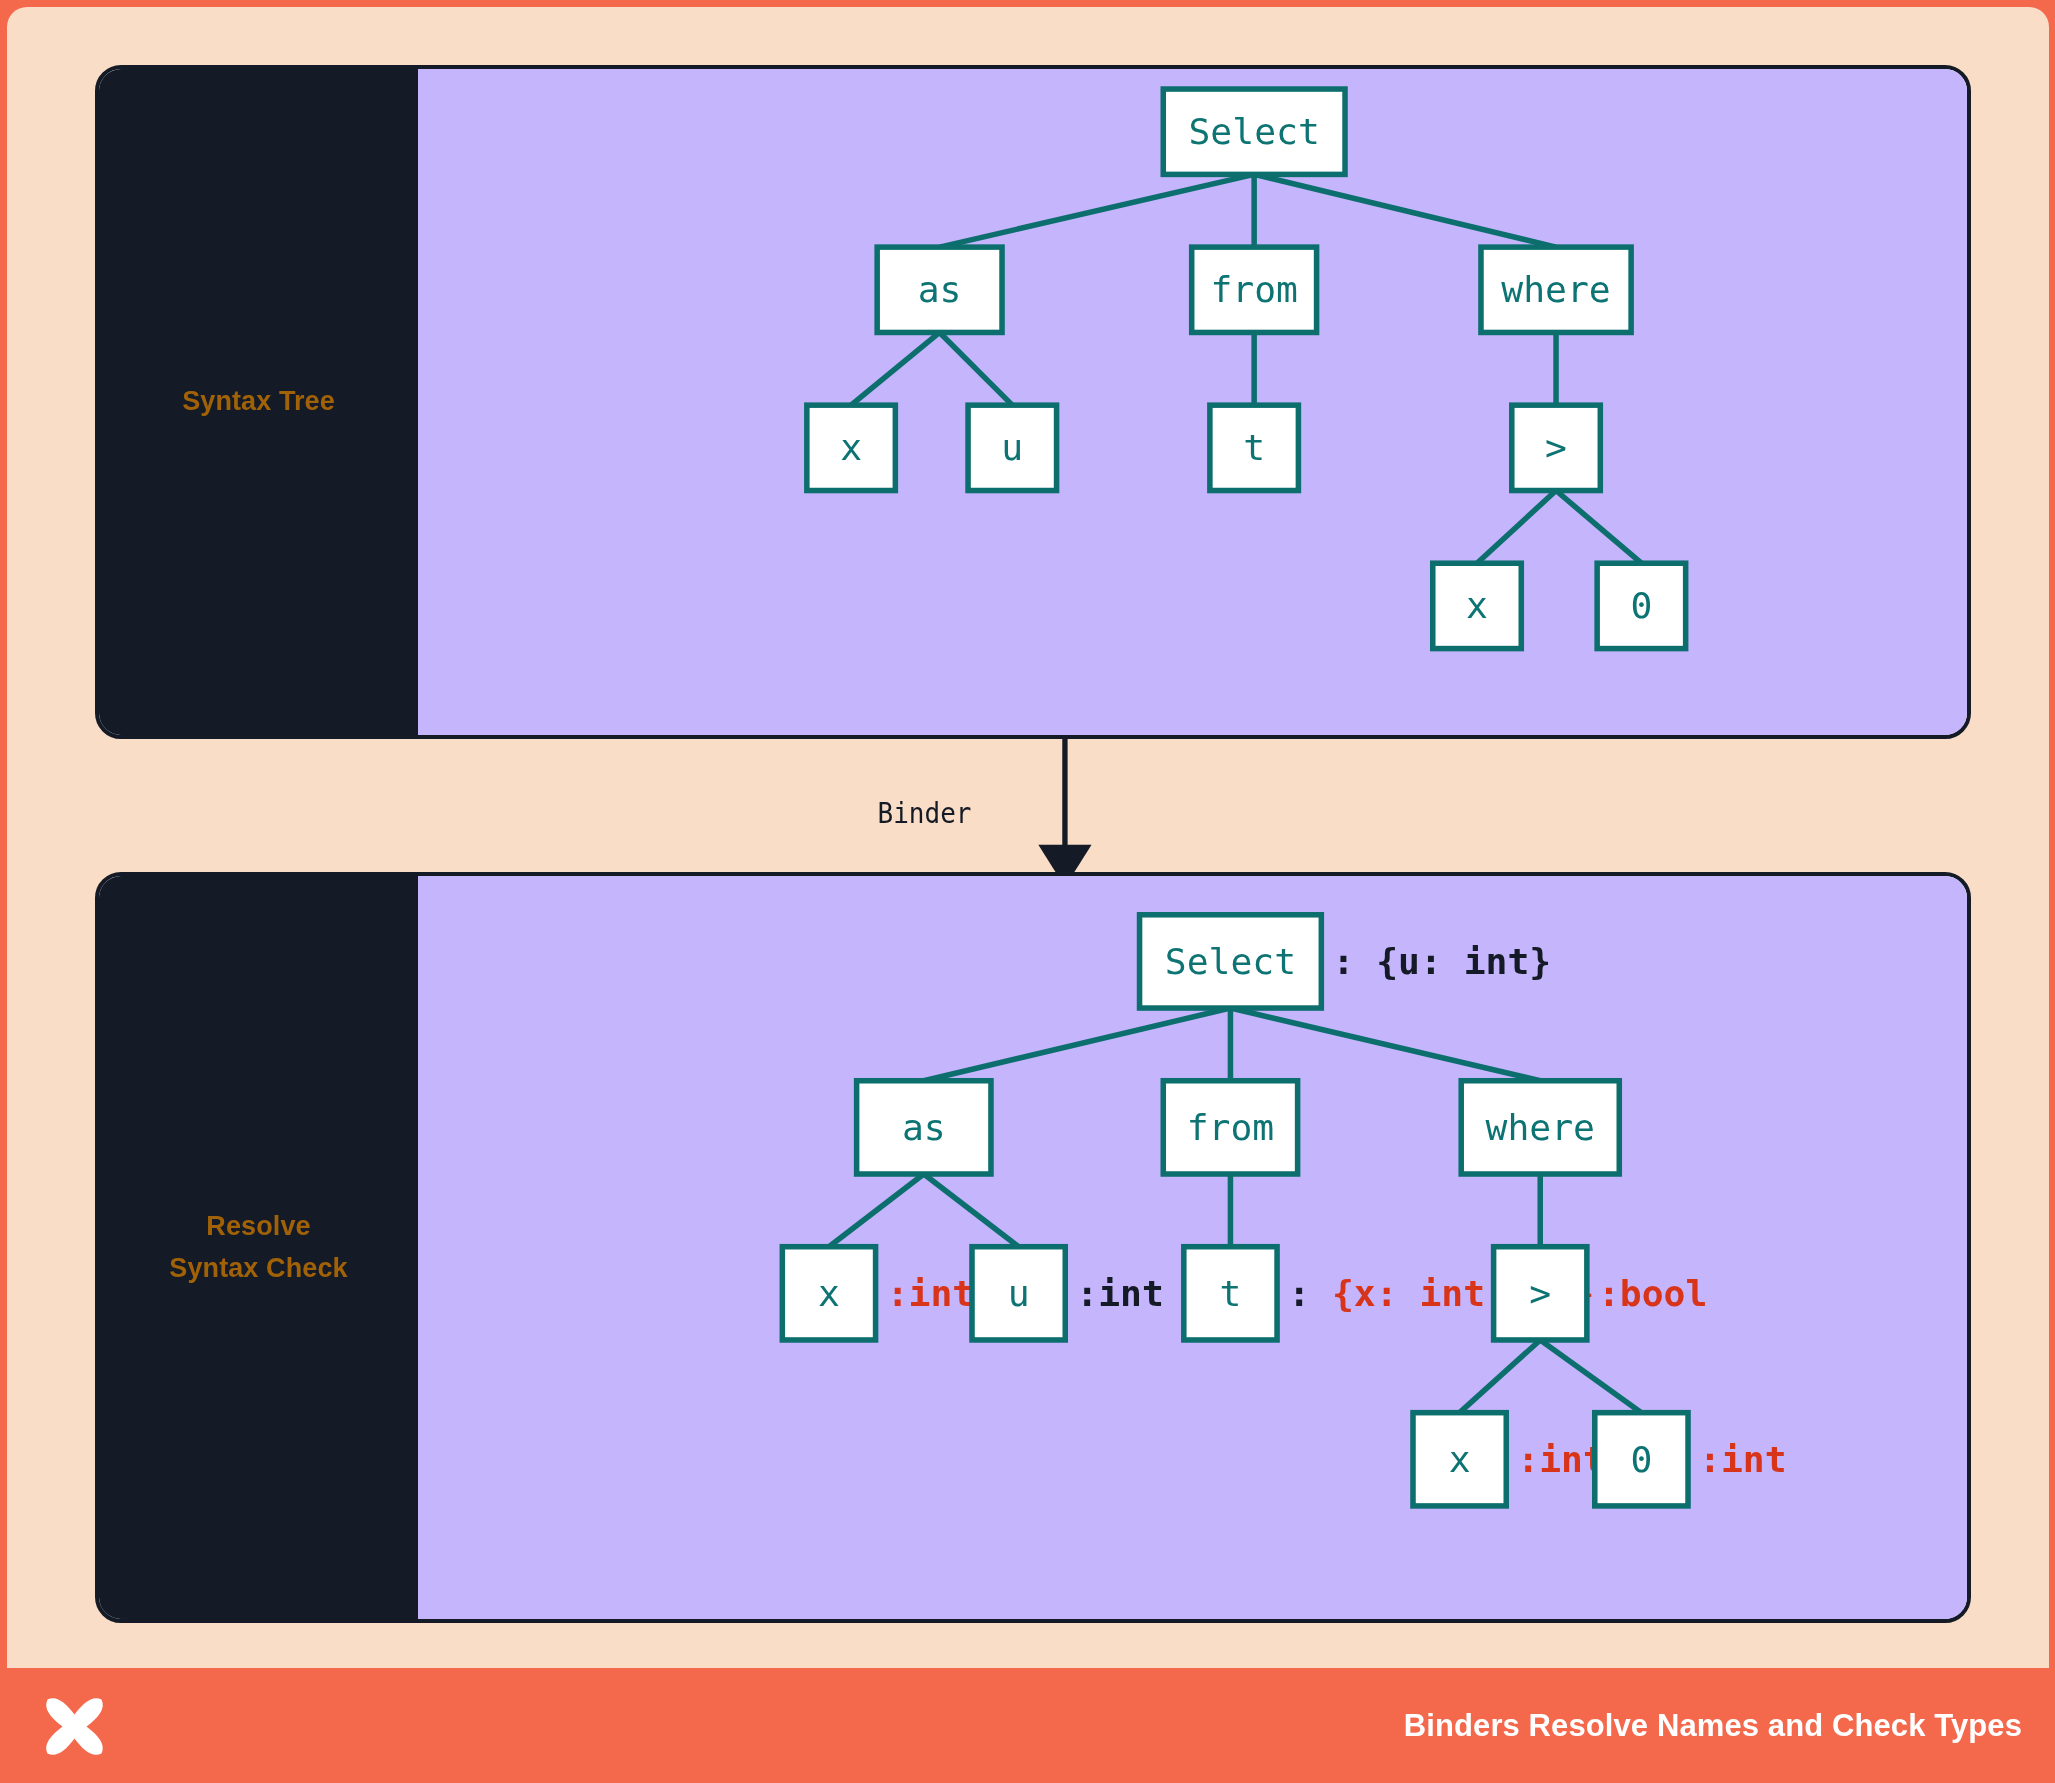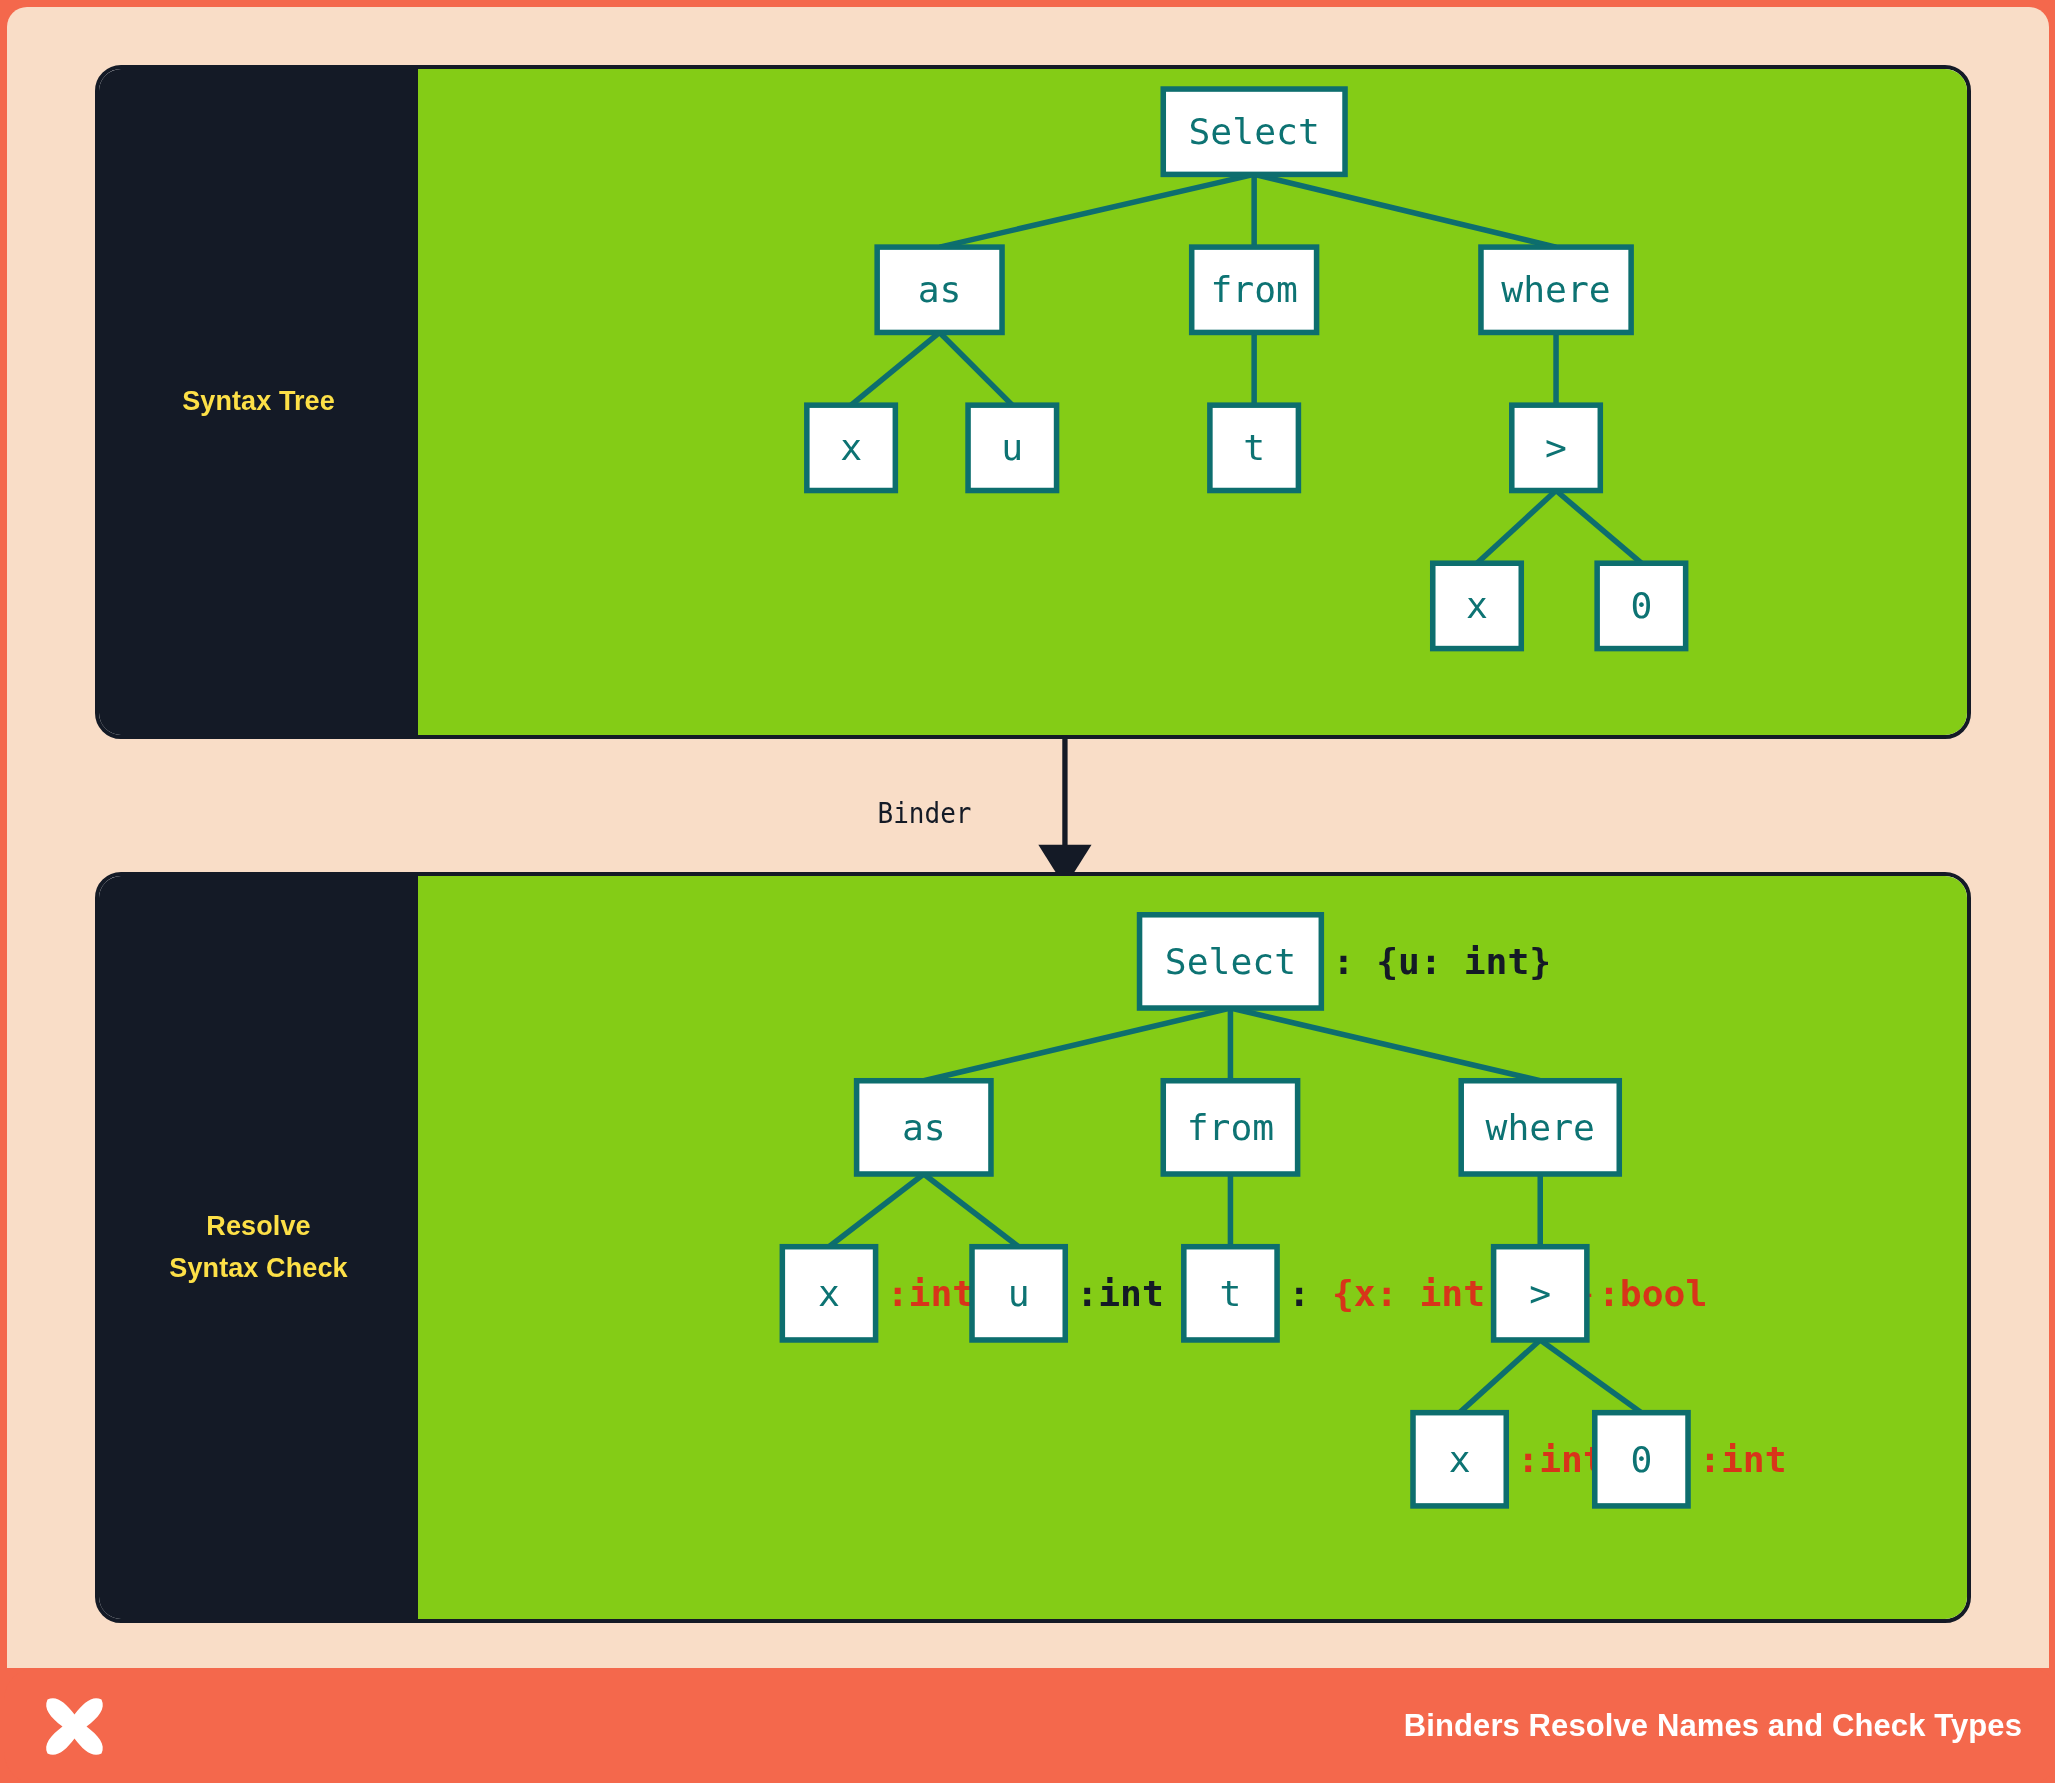--- a/index.html
+++ b/index.html
@@ -41,31 +41,31 @@
   #panel-bottom { left: 88px; top: 865px; width: 1876px; height: 751px; }
 
   .panel-sidebar {
     background: #141A26;
     width: 319px;
     flex: 0 0 319px;
     display: flex;
     align-items: center;
     justify-content: center;
     text-align: center;
-    color: #fde047;
+    color: #a16207;
     font-size: 27px;
     font-weight: 700;
     line-height: 1.55;
     letter-spacing: 0.1px;
     user-select: none;
   }
   .panel-body {
     position: relative;
     flex: 1 1 auto;
-    background: #84cc16;
+    background: #c4b5fd;
   }
   .panel-body svg { display: block; width: 100%; height: 100%; }
 
   
   .node-rect {
     fill: #FFFFFF;
     stroke: #0D6E6E;
     stroke-width: 7;
   }
   .node-label {

